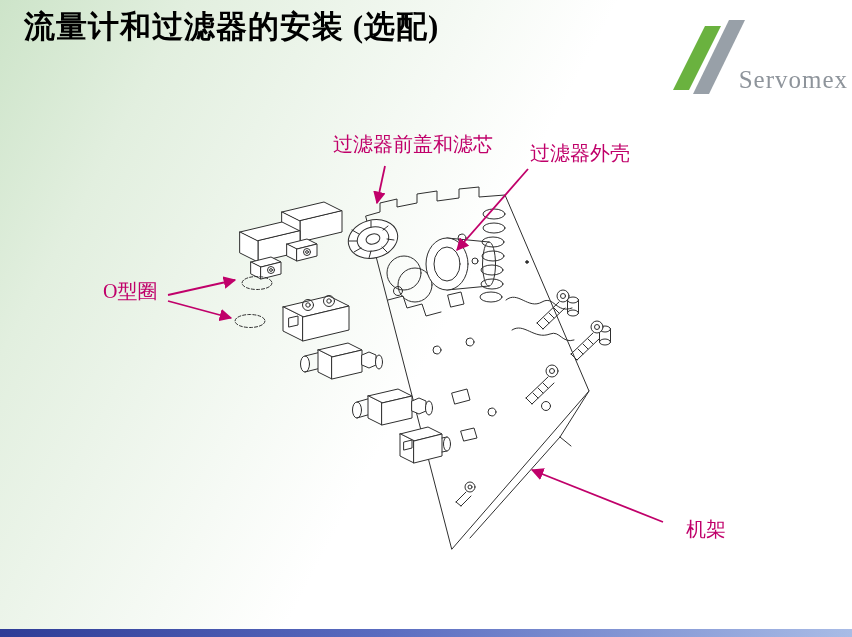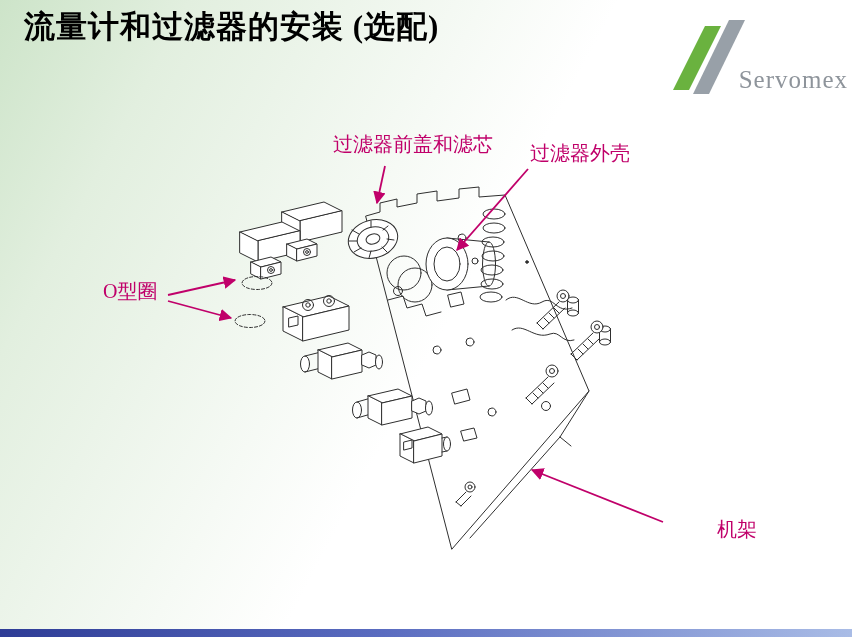--- a/index.html
+++ b/index.html
@@ -221,16 +221,16 @@
       <path d="M528 169 L457 250" marker-end="url(#ah)"></path>
       <path d="M168 295 L235 280" marker-end="url(#ah)"></path>
       <path d="M168 301 L231 318" marker-end="url(#ah)"></path>
       <path d="M663 522 L532 470" marker-end="url(#ah)"></path>
     </g>
   </svg>
 
   <div class="part-label" style="left:333px;top:131px">过滤器前盖和滤芯</div>
   <div class="part-label" style="left:530px;top:140px">过滤器外壳</div>
   <div class="part-label" style="left:103px;top:278px">O型圈</div>
-  <div class="part-label" style="left:717px;top:516px">机架</div>
+  <div class="part-label" style="left:686px;top:516px">机架</div>
 
   <div class="bottom-bar"></div>
 </div>
 
 </body></html>

